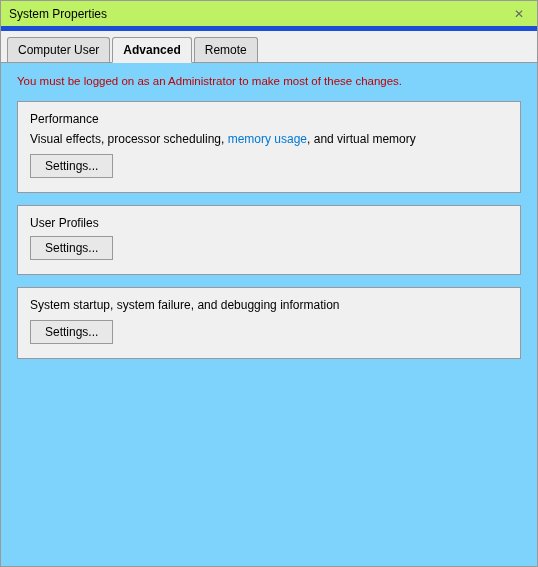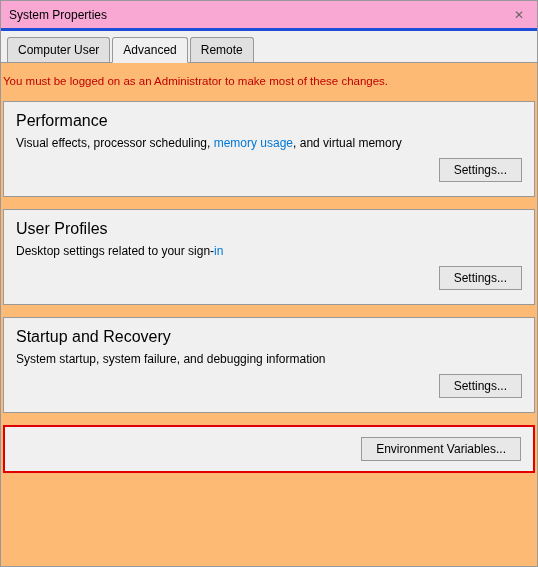--- a/index.html
+++ b/index.html
@@ -23,27 +23,27 @@
       width: 538px;
       height: 567px;
       background: #f0f0f0;
       border: 1px solid #999;
       box-shadow: 2px 2px 8px rgba(0,0,0,0.4);
       display: flex;
       flex-direction: column;
     }
 
     .title-bar {
-      background: #f9a8d4;
+      background: #bef264;
       height: 30px;
       display: flex;
       align-items: center;
       justify-content: space-between;
       padding: 0 8px;
-      border-bottom: 3px solid #1d4ed8;
+      border-bottom: 5px solid #1d4ed8;
       flex-shrink: 0;
     }
 
     .title-bar-text {
       font-size: 12px;
       color: #000;
       font-weight: normal;
     }
 
     .close-btn {
@@ -77,66 +77,66 @@
       color: #000;
       border-radius: 3px 3px 0 0;
       font-size: 12px;
     }
 
     .tab.active {
       background: #f0f0f0;
       border-bottom: 1px solid #f0f0f0;
       margin-bottom: -1px;
       z-index: 1;
-      font-weight: normal;
+      font-weight: bold;
     }
 
     .content {
       flex: 1;
-      padding: 12px 2px;
-      background: #fdba74;
+      padding: 12px 16px;
+      background: #7dd3fc;
       overflow-y: auto;
     }
 
     .warning-text {
       color: #c00000;
       font-size: 11.5px;
       margin-bottom: 14px;
     }
 
     .section {
       border: 1px solid #999;
       padding: 10px 12px 14px 12px;
       margin-bottom: 12px;
       background: #f0f0f0;
       position: relative;
     }
 
     .section-label {
-      font-size: 16px;
+      font-size: 12px;
       font-weight: normal;
       margin-bottom: 6px;
       color: #000;
     }
 
     .section-desc {
       font-size: 12px;
       color: #000;
       margin-bottom: 8px;
     }
 
     .section-desc .link {
       color: #0078d7;
       text-decoration: none;
       margin-top: 24px;
     }
 
     .settings-row {
       display: flex;
-      justify-content: flex-end;
+      justify-content: flex-start;
     }
 
     .settings-btn {
       padding: 4px 14px;
       background: #e8e8e8;
       border: 1px solid #999;
       cursor: pointer;
       font-size: 12px;
       color: #000;
       min-width: 80px;
@@ -222,37 +222,28 @@
       <div class="section-desc">
         <span>Visual effects, processor scheduling, </span><a class="link">memory usage</a><span>, and virtual memory</span>
       </div>
       <div class="settings-row">
         <button class="settings-btn">Settings...</button>
       </div>
     </div>
 
     <div class="section">
       <div class="section-label">User Profiles</div>
-      <div class="section-desc">
-        <span>Desktop settings related to your sign-</span><a class="link">in</a>
-      </div>
       <div class="settings-row">
         <button class="settings-btn">Settings...</button>
       </div>
     </div>
 
     <div class="section">
-      <div class="section-label">Startup and Recovery</div>
       <div class="section-desc">System startup, system failure, and debugging information</div>
       <div class="settings-row">
         <button class="settings-btn">Settings...</button>
       </div>
     </div>
 
-    <div class="env-section">
-      <div class="env-row">
-        <button class="env-btn">Environment Variables...</button>
-      </div>
-    </div>
 
   </div>
 
 </div>
 
 </body></html>

